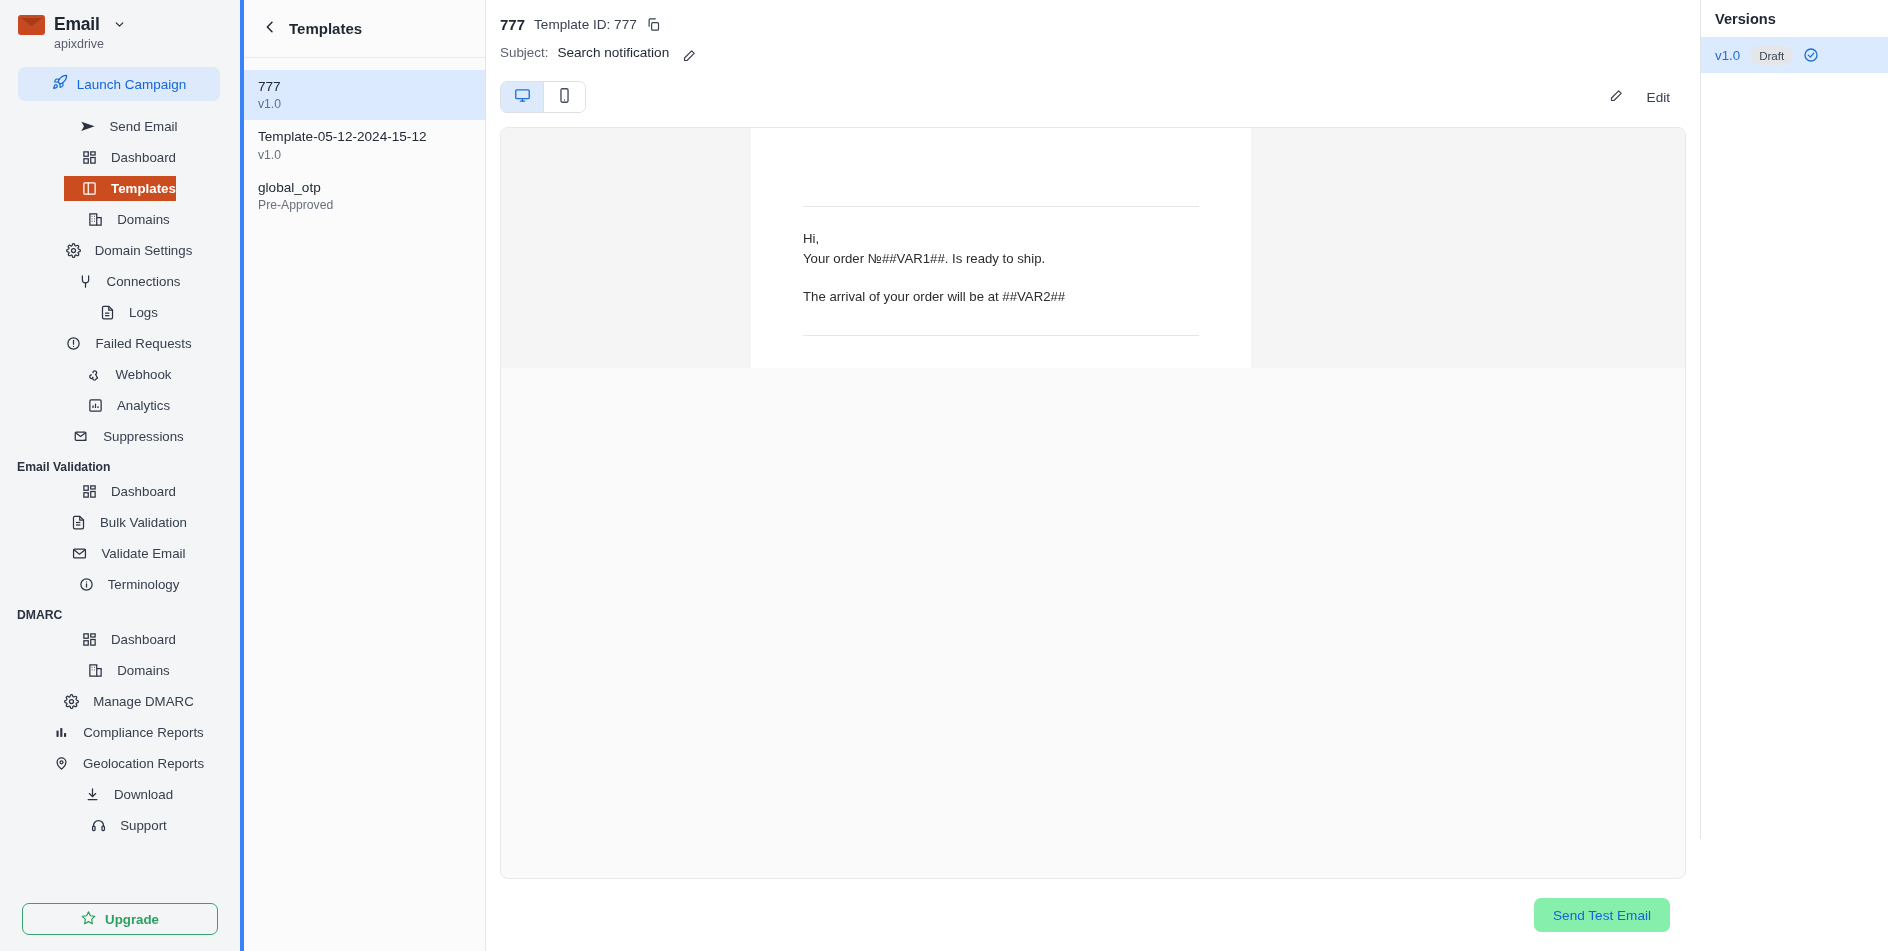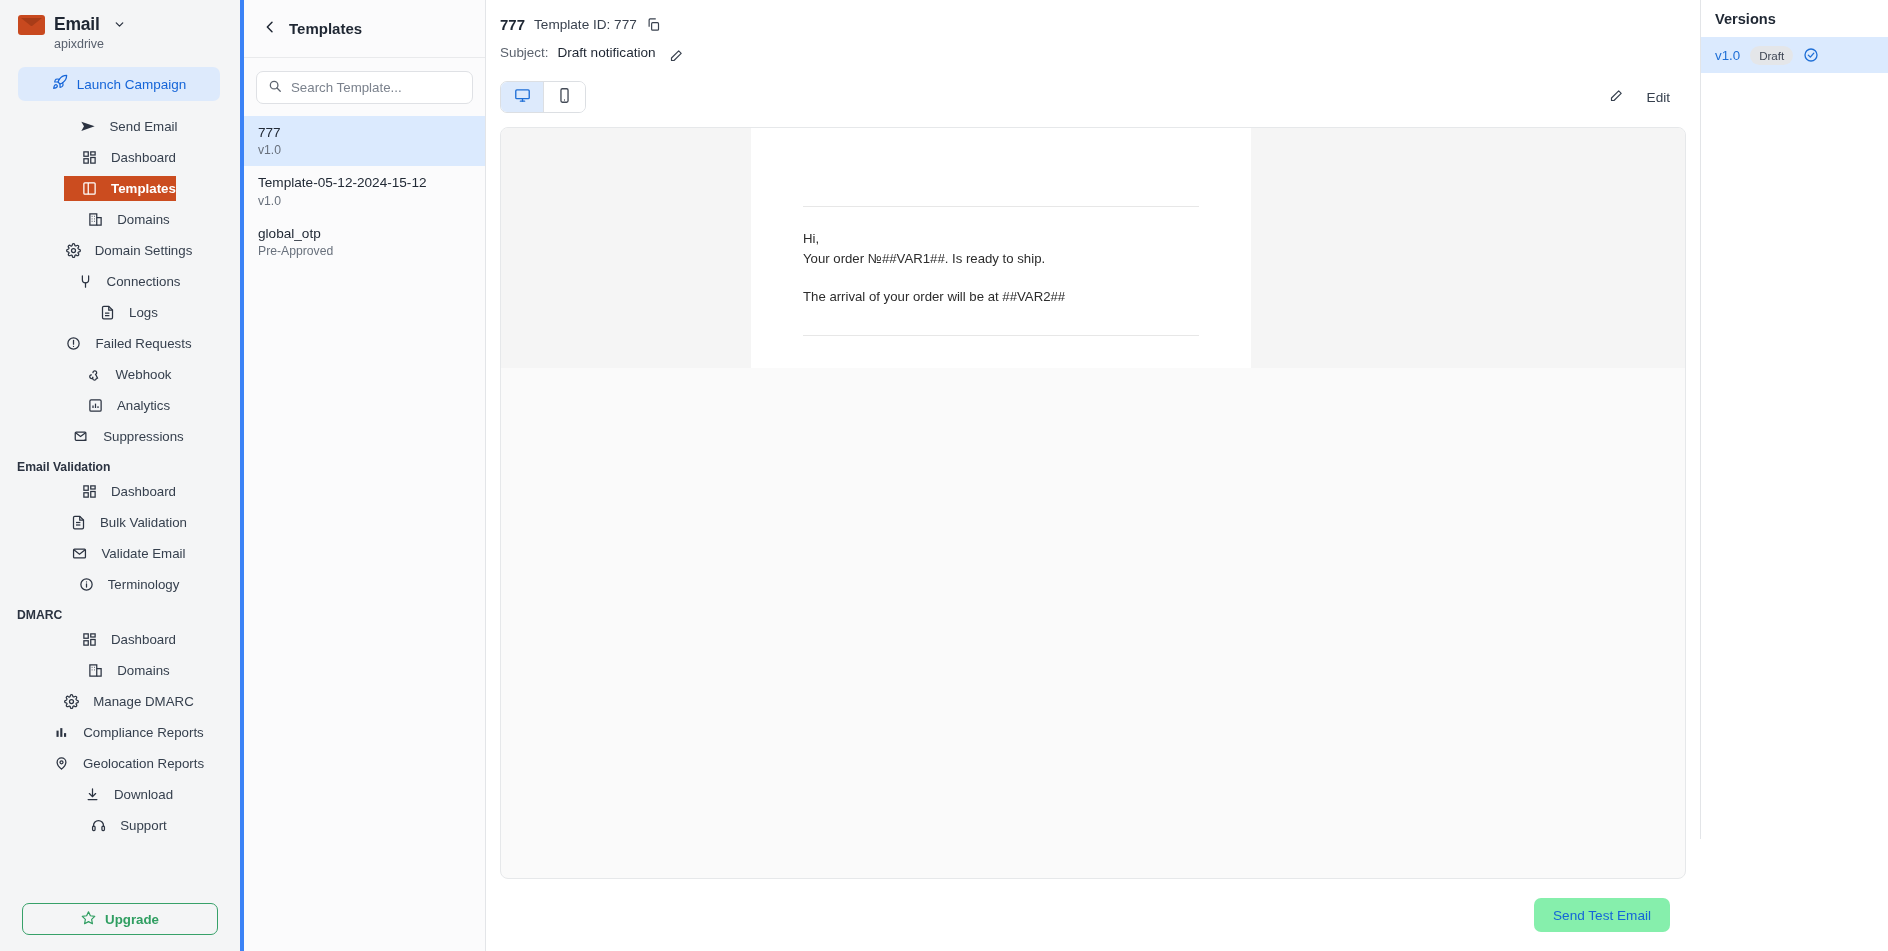--- a/index.html
+++ b/index.html
@@ -465,31 +465,20 @@
 
   <section class="tpl-panel">
     <div class="tpl-head">
       <span>
         <svg width="16" height="16" viewBox="0 0 24 24" fill="none" stroke="#1f2733" stroke-width="2.2" stroke-linecap="round" stroke-linejoin="round">
             <polyline points="15 5 8 12 15 19"></polyline>
           </svg>
       </span>
       <span class="title">Templates</span>
     </div>
-    <div class="tpl-search-wrap">
-      <div class="tpl-search">
-        <span>
-          <svg width="14" height="14" viewBox="0 0 24 24" fill="none" stroke="#5c636e" stroke-width="2.2" stroke-linecap="round">
-              <circle cx="10.5" cy="10.5" r="6.5"></circle>
-              <line x1="15.5" y1="15.5" x2="21" y2="21"></line>
-            </svg>
-        </span>
-        <input type="text" placeholder="Search Template..." style="">
-      </div>
-    </div>
     <div class="tpl-list">
       <div class="tpl-item selected">
         <div class="nm">777</div>
         <div class="sub">v1.0</div>
       </div>
       <div class="tpl-item">
         <div class="nm">Template-05-12-2024-15-12</div>
         <div class="sub">v1.0</div>
       </div>
       <div class="tpl-item">
@@ -506,21 +495,21 @@
         <span class="mh-id">Template ID: 777</span>
         <span class="mh-copy">
           <svg width="15" height="15" viewBox="0 0 24 24" fill="none" stroke="#3a424f" stroke-width="1.9">
               <rect x="9" y="9" width="11" height="12" rx="1.6"></rect>
               <path d="M5 15.5V4.6A1.6 1.6 0 0 1 6.6 3h9"></path>
             </svg>
         </span>
       </div>
       <div class="mh-row2">
         <span class="mh-sublabel">Subject:</span>
-        <span class="mh-subject">Draft notification</span>
+        <span class="mh-subject">Search notification</span>
         <span class="mh-pencil">
           <svg width="15" height="15" viewBox="0 0 24 24" fill="none" stroke="#3a424f" stroke-width="1.9" stroke-linecap="round" stroke-linejoin="round">
               <path d="M15.5 4.5l4 4L8 20H4v-4z"></path>
             </svg>
         </span>
       </div>
     </div>
 
     <div class="toolbar">
       <div class="devtoggle">

